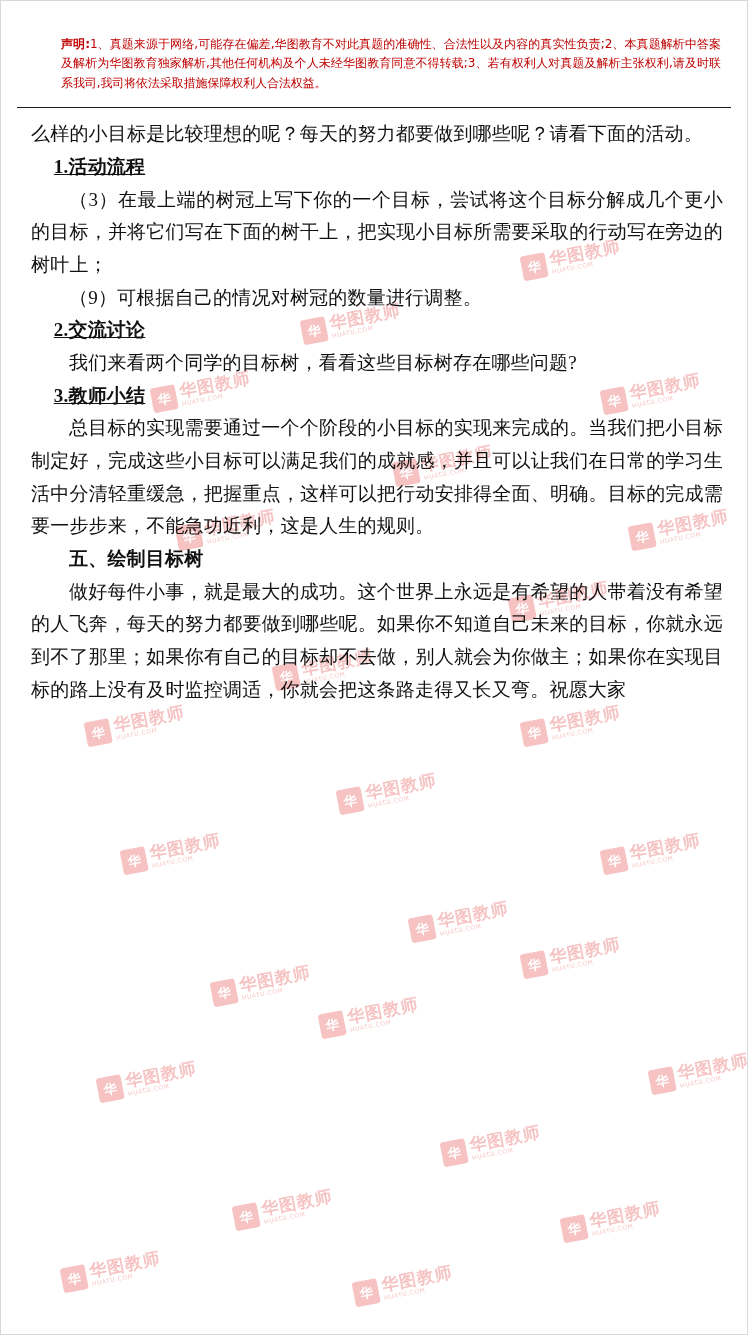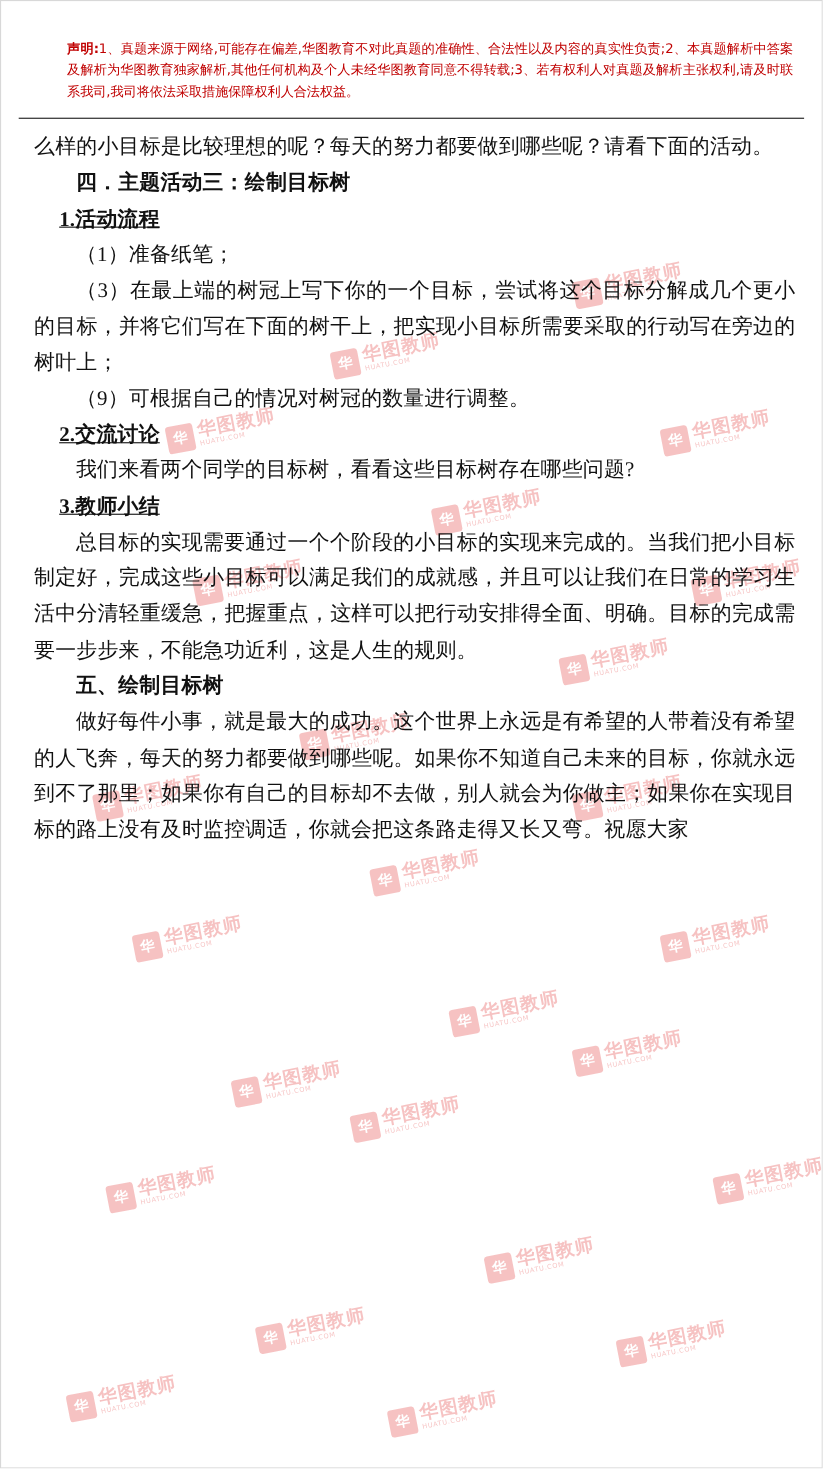--- a/index.html
+++ b/index.html
@@ -305,23 +305,21 @@
     </div>
 
   <div class="disclaimer">
     <span class="lead">声明:</span><span>1、真题来源于网络,可能存在偏差,华图教育不对此真题的准确性、合法性以及内容的真实性负责;2、本真题解析中答案及解析为华图教育独家解析,其他任何机构及个人未经华图教育同意不得转载;3、若有权利人对真题及解析主张权利,请及时联系我司,我司将依法采取措施保障权利人合法权益。</span>
   </div>
 
   <div class="rule"></div>
 
   <div class="content">
     <p class="ind0">么样的小目标是比较理想的呢？每天的努力都要做到哪些呢？请看下面的活动。</p>
-    <p class="heading">四．主题活动三：绘制目标树</p>
     <p class="sub">1.活动流程</p>
-    <p class="ind1">（1）准备纸笔；</p>
     <p class="ind1">（3）在最上端的树冠上写下你的一个目标，尝试将这个目标分解成几个更小的目标，并将它们写在下面的树干上，把实现小目标所需要采取的行动写在旁边的树叶上；</p>
     <p class="ind1">（9）可根据自己的情况对树冠的数量进行调整。</p>
     <p class="sub">2.交流讨论</p>
     <p class="ind1">我们来看两个同学的目标树，看看这些目标树存在哪些问题?</p>
     <p class="sub">3.教师小结</p>
     <p class="ind1">总目标的实现需要通过一个个阶段的小目标的实现来完成的。当我们把小目标制定好，完成这些小目标可以满足我们的成就感，并且可以让我们在日常的学习生活中分清轻重缓急，把握重点，这样可以把行动安排得全面、明确。目标的完成需要一步步来，不能急功近利，这是人生的规则。</p>
     <p class="heading">五、绘制目标树</p>
     <p class="ind1">做好每件小事，就是最大的成功。这个世界上永远是有希望的人带着没有希望的人飞奔，每天的努力都要做到哪些呢。如果你不知道自己未来的目标，你就永远到不了那里；如果你有自己的目标却不去做，别人就会为你做主；如果你在实现目标的路上没有及时监控调适，你就会把这条路走得又长又弯。祝愿大家</p>
   </div>
 

